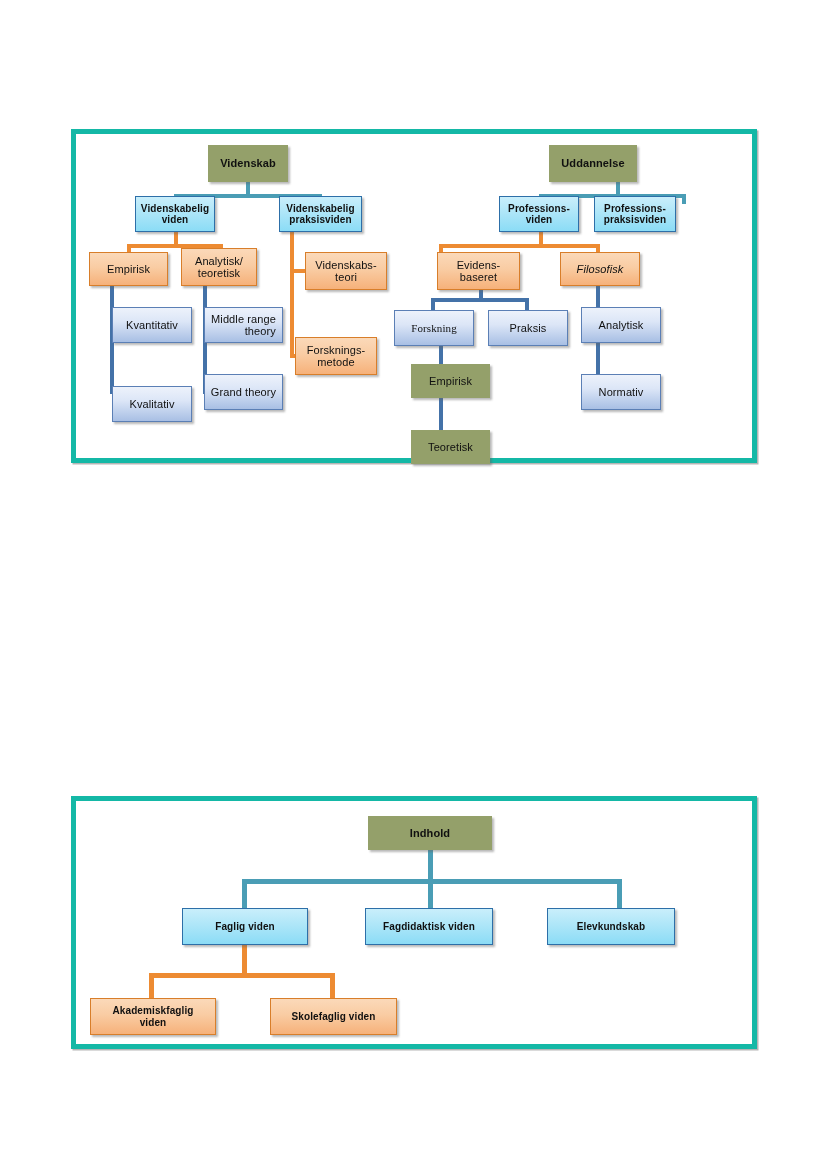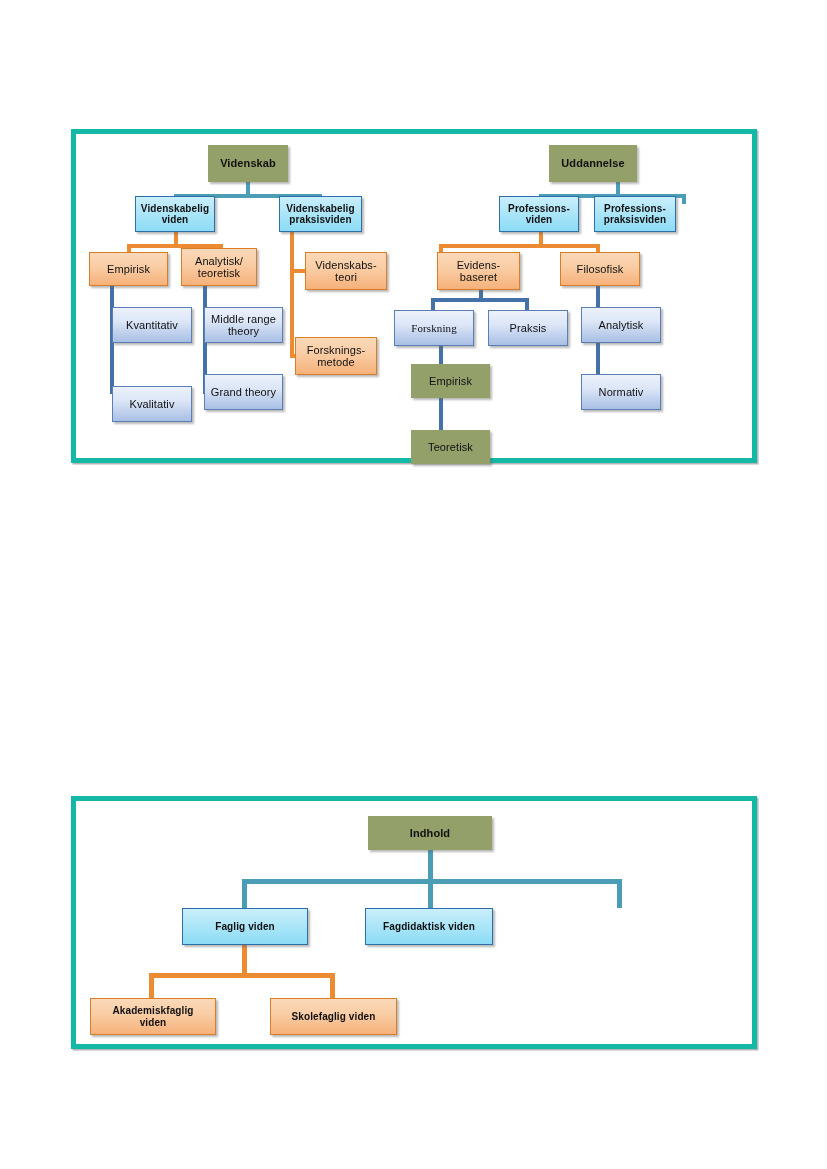--- a/index.html
+++ b/index.html
@@ -141,37 +141,37 @@
   <div class="node orange-box" style="left:229px;top:118px;width:82px;height:38px;font-size:11px;">Videnskabs-
 teori</div>
 
   <div class="node orange-box" style="left:219px;top:203px;width:82px;height:38px;font-size:11px;">Forsknings-
 metode</div>
 
   <div class="node peri" style="left:36px;top:173px;width:80px;height:36px;font-size:11px;">Kvantitativ</div>
 
   <div class="node peri" style="left:36px;top:240px;width:80px;height:36px;font-size:11px;margin-top:12px;">Kvalitativ</div>
 
-  <div class="node peri" style="left:128px;top:173px;width:79px;height:36px;font-size:11px;">Middle range
+  <div class="node peri" style="left:128px;top:173px;width:79px;height:36px;font-size:11px;text-align:right;">Middle range
 theory</div>
 
   <div class="node peri" style="left:128px;top:240px;width:79px;height:36px;font-size:11px;text-align:center;">Grand theory</div>
 
   <div class="node olive" style="left:473px;top:11px;width:88px;height:37px;font-size:11px;">Uddannelse</div>
 
   <div class="node cyan" style="left:423px;top:62px;width:80px;height:36px;font-size:10px;">Professions-
 viden</div>
 
   <div class="node cyan" style="left:518px;top:62px;width:82px;height:36px;font-size:10px;">Professions-
 praksisviden</div>
 
   <div class="node orange-box" style="left:361px;top:118px;width:83px;height:38px;font-size:11px;">Evidens-
 baseret</div>
 
-  <div class="node orange-box" style="left:484px;top:118px;width:80px;height:34px;font-size:11px;">Filosofisk</div>
+  <div class="node orange-box" style="left:484px;top:118px;width:80px;height:34px;font-size:11px;font-style:italic;">Filosofisk</div>
 
   <div class="node peri" style="left:318px;top:176px;width:80px;height:36px;font-size:11px;font-family:Liberation Serif, serif;">Forskning</div>
 
   <div class="node peri" style="left:412px;top:176px;width:80px;height:36px;font-size:11px;">Praksis</div>
 
   <div class="node olive" style="left:335px;top:230px;width:79px;height:34px;font-size:11px;font-weight:normal;">Empirisk</div>
 
   <div class="node olive" style="left:335px;top:296px;width:79px;height:34px;font-size:11px;font-weight:normal;">Teoretisk</div>
 
   <div class="node peri" style="left:505px;top:173px;width:80px;height:36px;font-size:11px;">Analytisk</div>
@@ -192,19 +192,20 @@
   <div class="conn orange" style="left:73px;top:172px;width:186px;height:5px;"></div>
   <div class="conn orange" style="left:73px;top:172px;width:5px;height:26px;"></div>
   <div class="conn orange" style="left:254px;top:172px;width:5px;height:26px;"></div>
 
   <div class="node olive" style="left:292px;top:15px;width:124px;height:34px;font-size:11px;">Indhold</div>
 
   <div class="node cyan" style="left:106px;top:107px;width:126px;height:37px;font-size:10px;">Faglig viden</div>
 
   <div class="node cyan" style="left:289px;top:107px;width:128px;height:37px;font-size:10px;">Fagdidaktisk viden</div>
 
+  <div class="node cyan" style="left:471px;top:107px;width:128px;height:37px;font-size:10px;">Elevkundskab</div>
 
   <div class="node orange-box" style="left:14px;top:197px;width:126px;height:37px;font-size:10px;font-weight:bold;">Akademiskfaglig
 viden</div>
 
   <div class="node orange-box" style="left:194px;top:197px;width:127px;height:37px;font-size:10px;font-weight:bold;">Skolefaglig viden</div>
 
 </div>
 
 </body></html>

